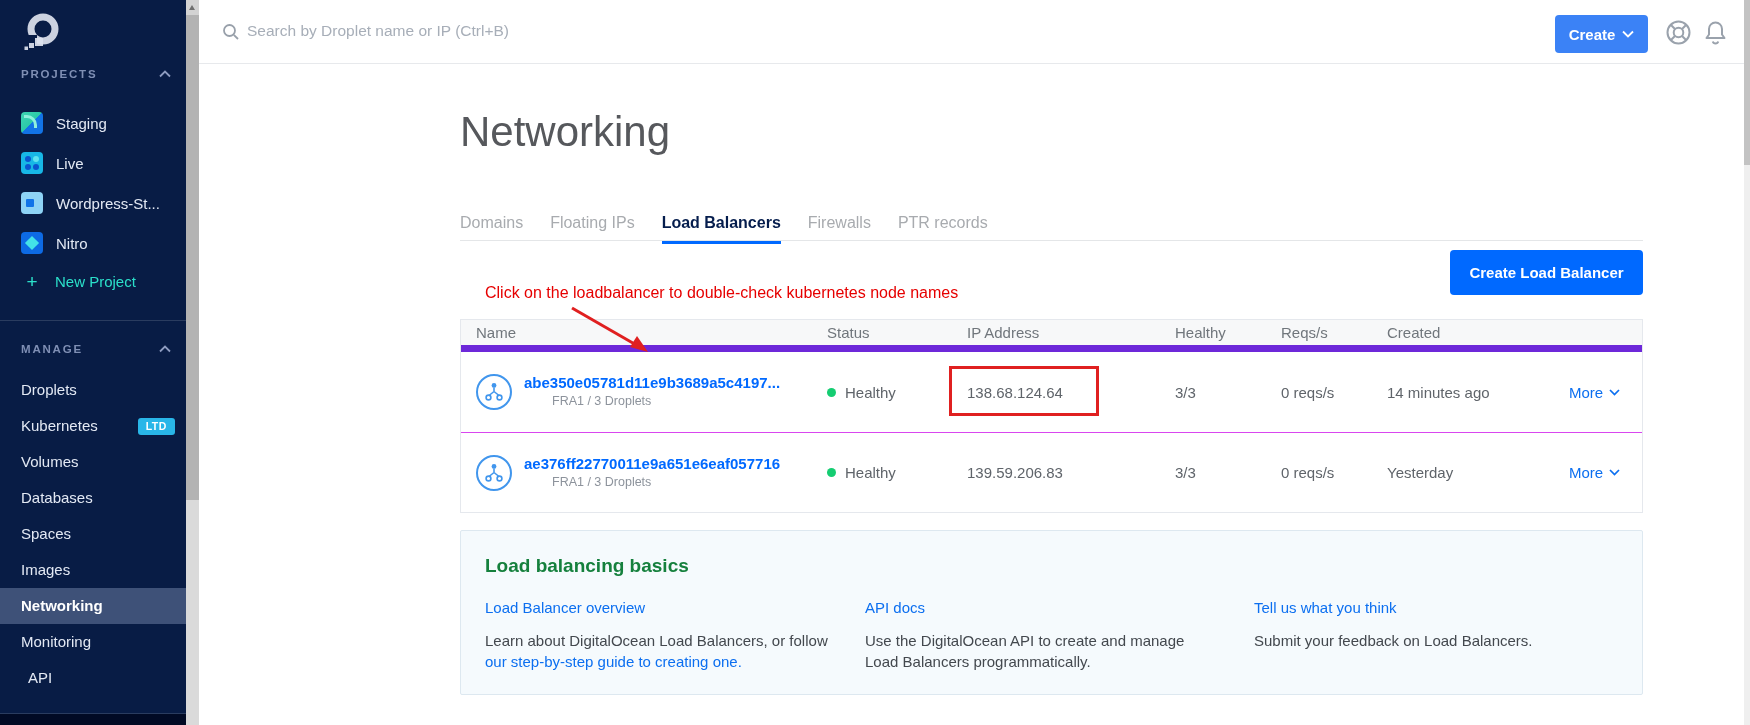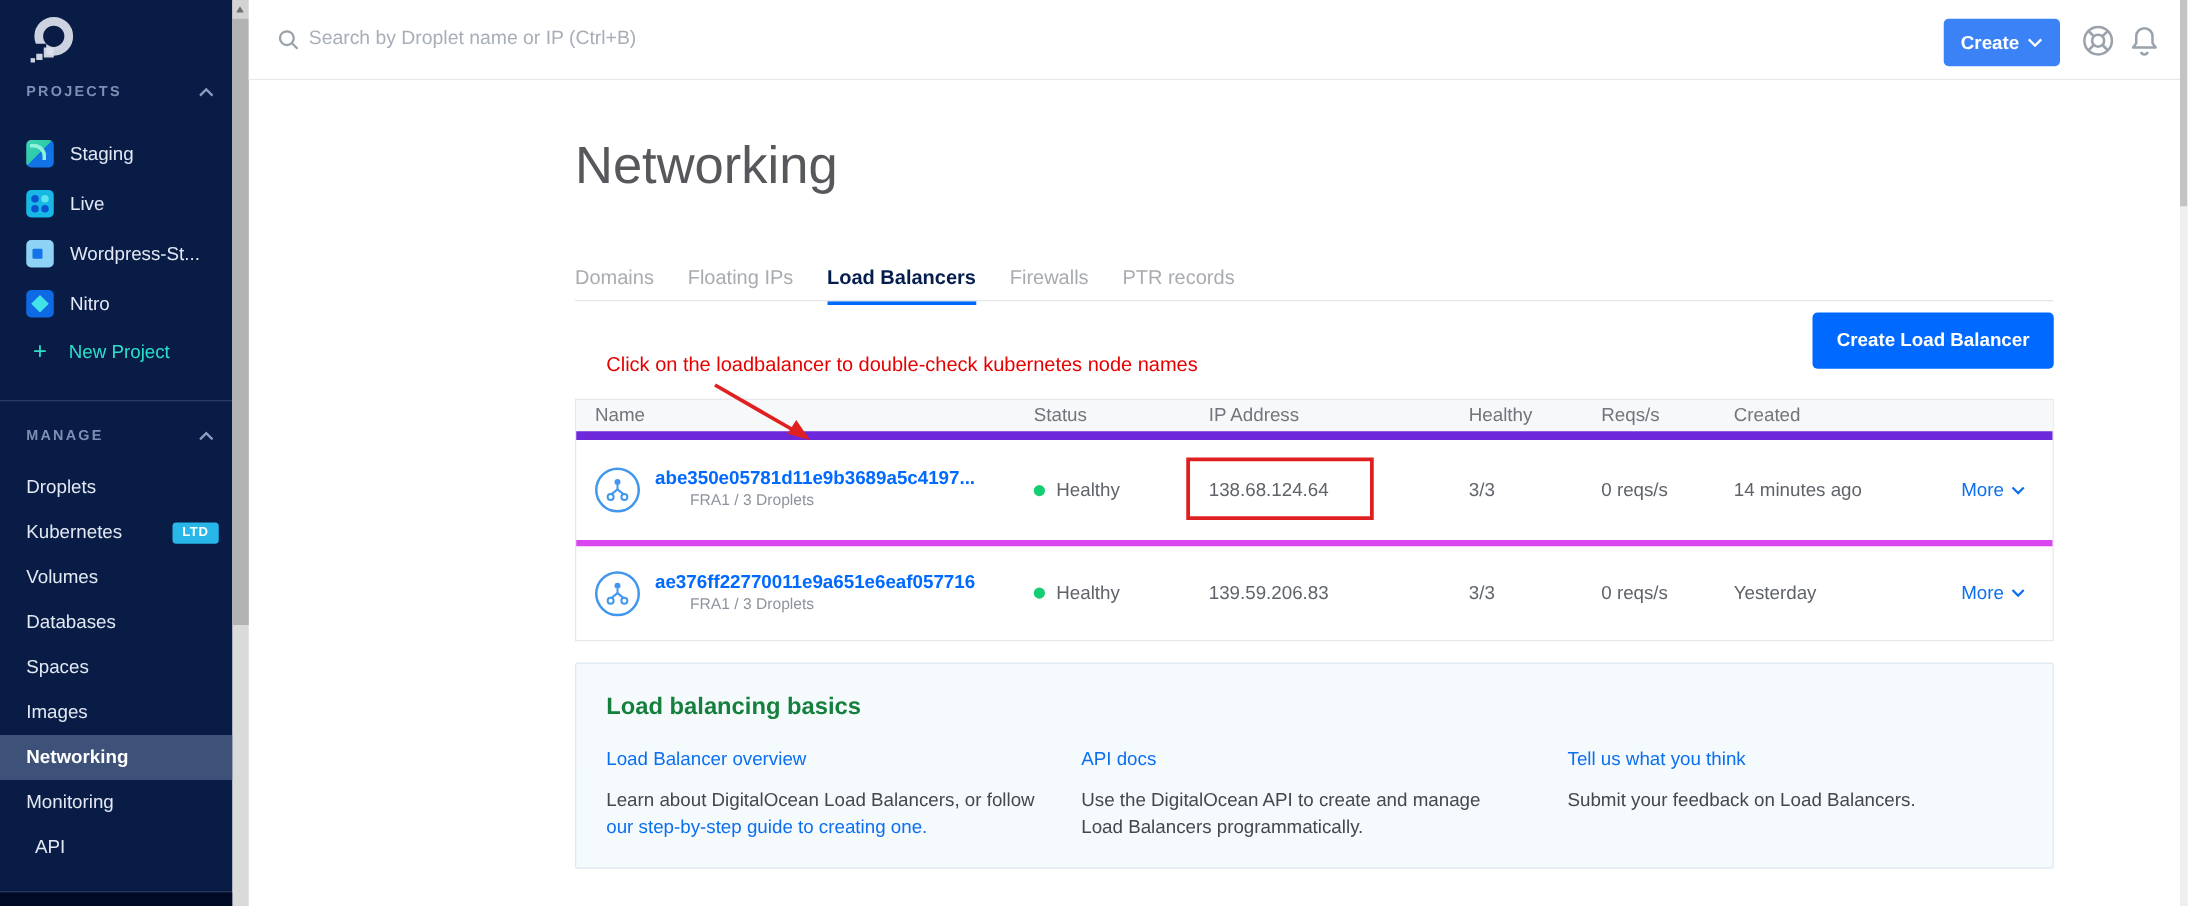--- a/index.html
+++ b/index.html
@@ -76,23 +76,23 @@
     border:none; border-radius:4px; color:#fff; font-size:15px; font-weight:bold; cursor:pointer;
     font-family:"Liberation Sans",sans-serif; }
   .arrow-overlay { position:absolute; left:0; top:0; width:1750px; height:725px; pointer-events:none; }
   
   .lb-table { position:absolute; left:460px; top:319px; width:1183px; border:1px solid #e5e8ed; background:#fff; }
   .t-grid { display:grid; grid-template-columns:351px 140px 208px 106px 106px 182px 1fr; align-items:center; }
   .t-head { height:32px; background:#f7f8f9; border-bottom:7px solid #6d28d9;
     font-size:15px; color:#70767c; }
   .t-head > div { padding-left:15px; }
   .t-row { height:80px; font-size:15px; color:#5f646a; }
-  .t-row + .t-row { border-top:5px solid #d946ef; }
+  .t-row + .t-row { border-top:1px solid #d946ef; }
   .t-row > div { padding-left:15px; }
-  .cell-name { display:flex; gap:12px; }
+  .cell-name { display:flex; align-items:center; gap:12px; }
   .lb-circle { width:36px; height:36px; border:2px solid #4196ed; border-radius:50%; flex:0 0 auto;
     display:flex; align-items:center; justify-content:center; }
   .name-stack { line-height:17px; }
   .lb-name { color:#0069ff; font-size:15px; font-weight:bold; cursor:pointer; }
   .lb-meta { color:#8d939c; font-size:12.5px;margin-left:28px; }
   .cell-status { display:flex; align-items:center; gap:9px; }
   .dot { width:9px; height:9px; border-radius:50%; background:#15cd72; flex:0 0 auto; }
   .cell-more { color:#0c6ff0; cursor:pointer; display:flex; align-items:center; gap:6px; }
   .red-rect { position:absolute; left:949px; top:366px; width:150px; height:50px;
     border:3px solid #e02020; pointer-events:none; }

